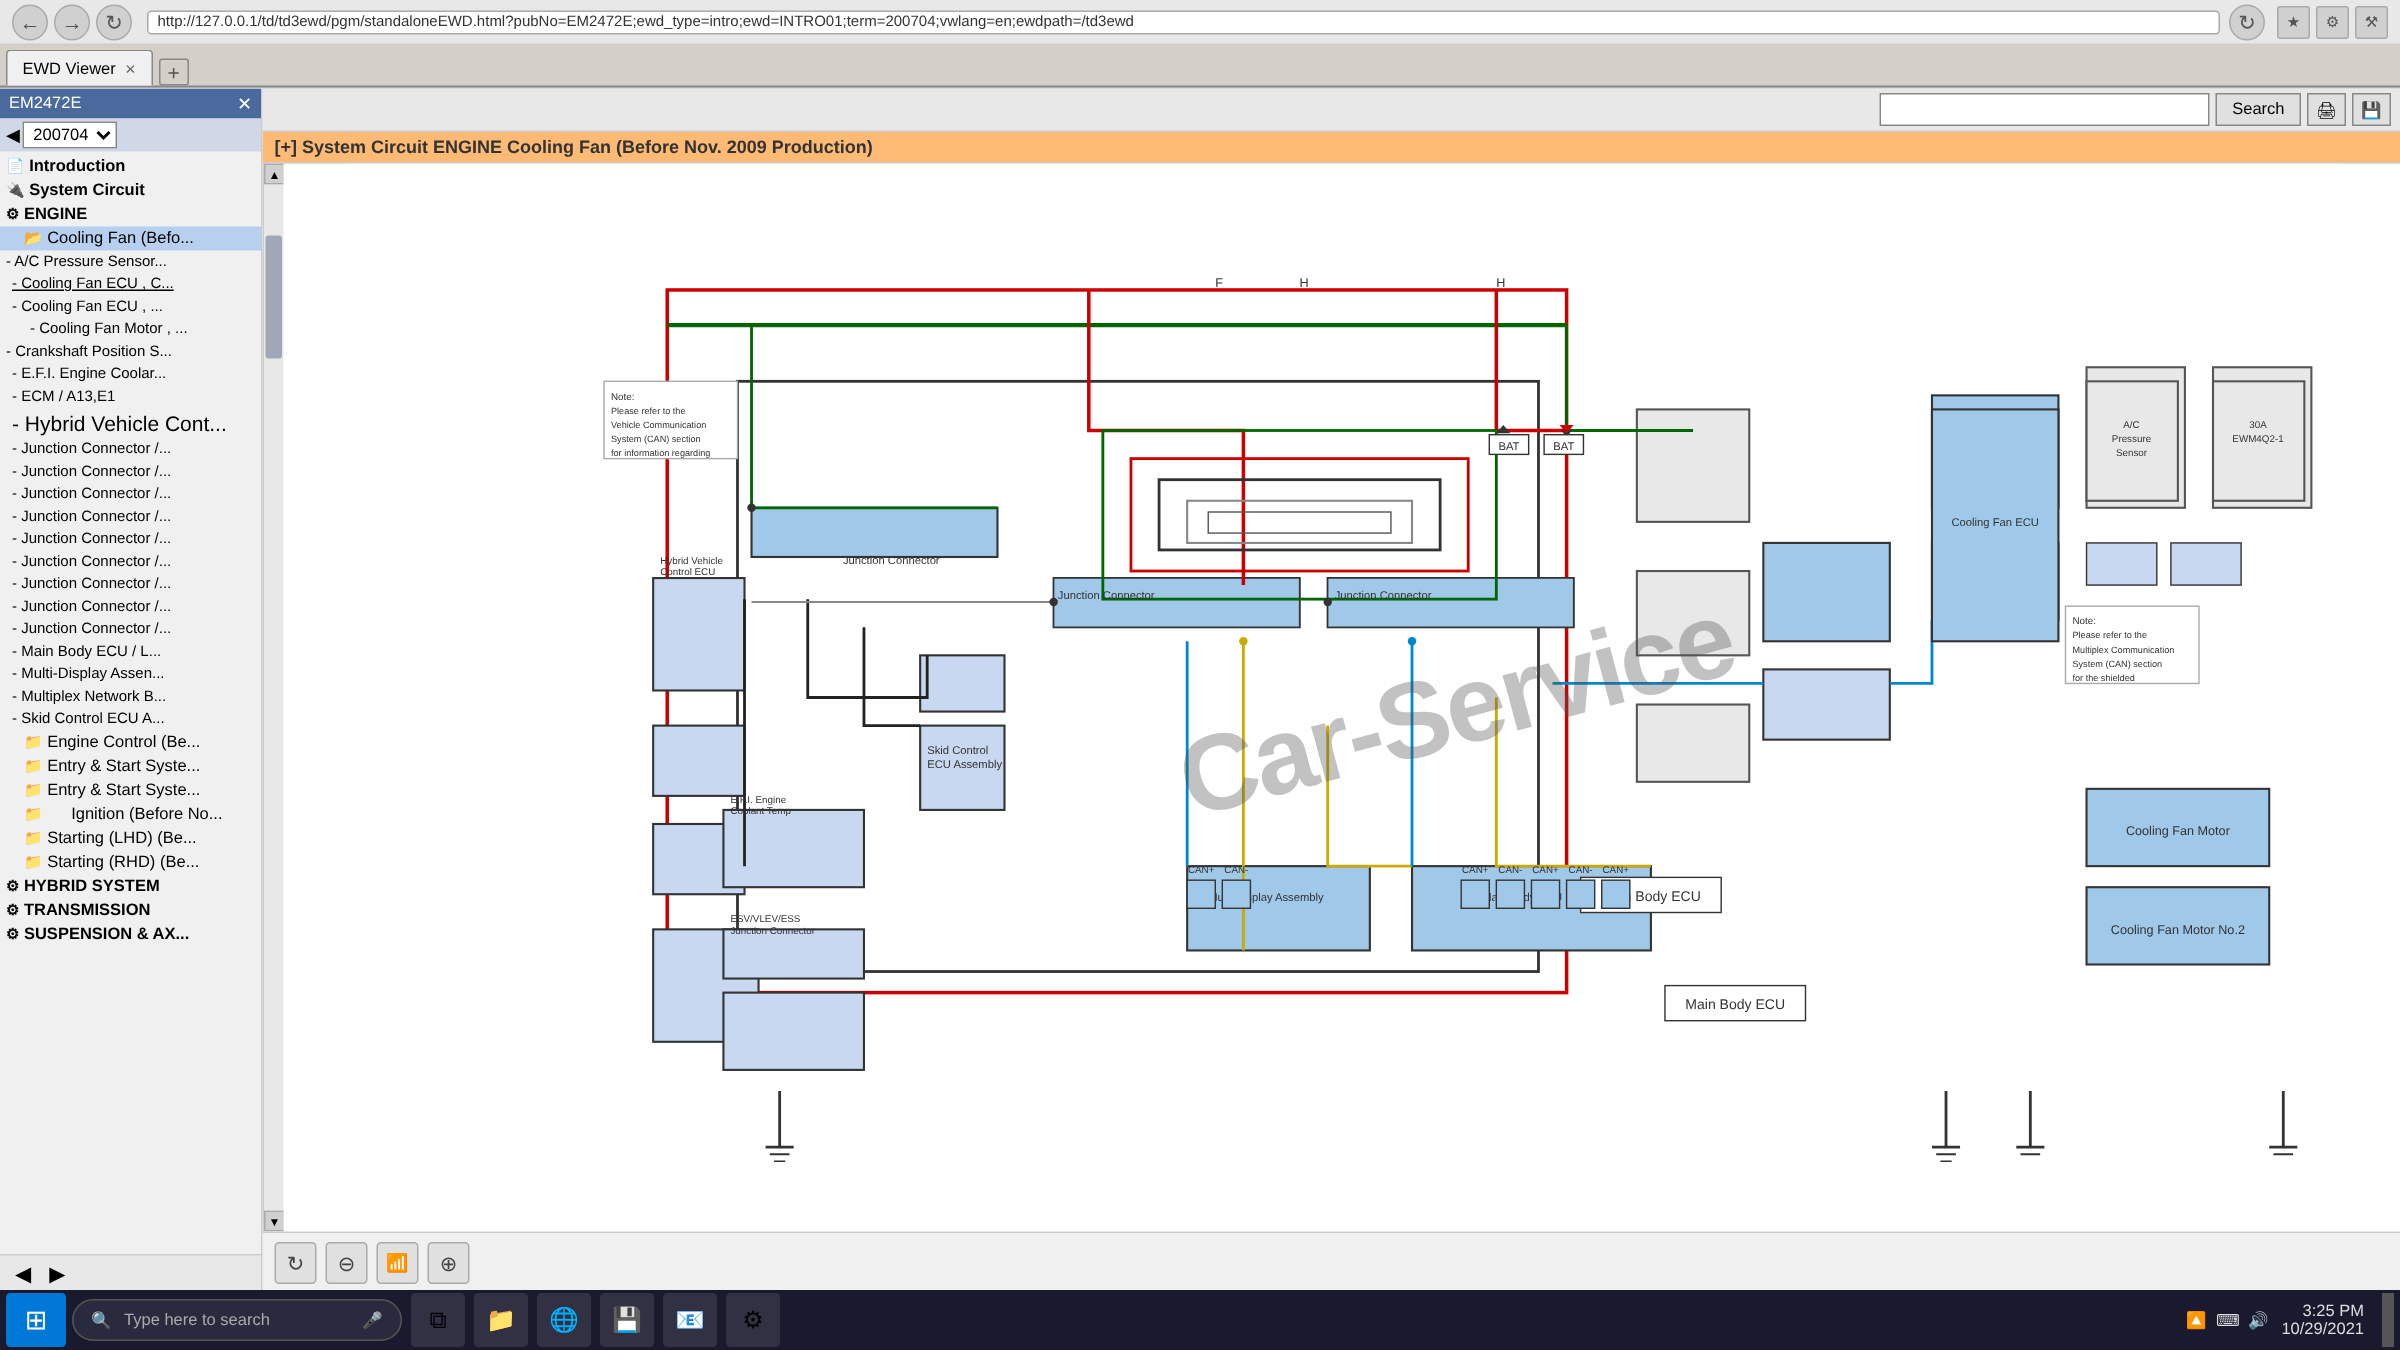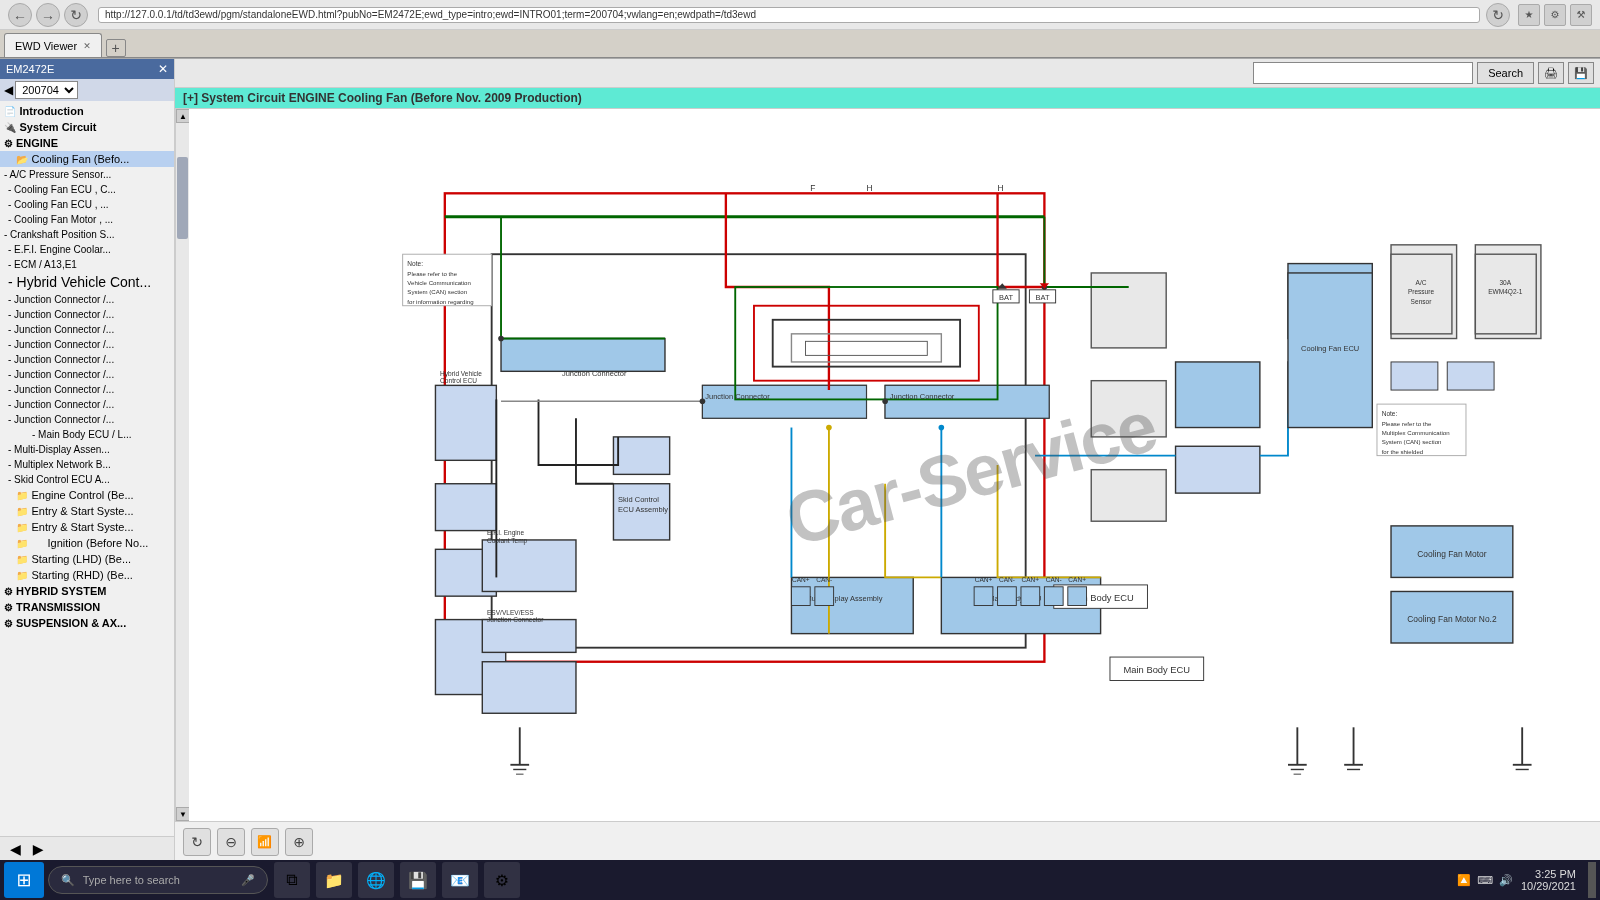--- a/index.html
+++ b/index.html
@@ -35,21 +35,21 @@
     .tree-section { font-weight: bold; }
 
     
     .main-content { flex: 1; display: flex; flex-direction: column; overflow: hidden; }
     .content-toolbar { background: #e8e8e8; border-bottom: 1px solid #ccc; padding: 3px 6px; display: flex; align-items: center; gap: 6px; }
     .search-area { display: flex; align-items: center; gap: 4px; }
     .search-input { height: 22px; width: 220px; border: 1px solid #888; padding: 0 4px; font-size: 11px; }
     .search-btn { height: 22px; padding: 0 10px; background: #e0e0e0; border: 1px solid #888; cursor: pointer; font-size: 11px; }
     .toolbar-icon-btn { width: 26px; height: 22px; background: #e0e0e0; border: 1px solid #888; display: flex; align-items: center; justify-content: center; cursor: pointer; font-size: 11px; }
 
-    .diagram-header { background: #5eead4; border-bottom: 1px solid #ccc; padding: 3px 8px; font-size: 12px; font-weight: bold; color: #333; }
+    .diagram-header { background: #fdba74; border-bottom: 1px solid #ccc; padding: 3px 8px; font-size: 12px; font-weight: bold; color: #333; }
 
     .diagram-area { flex: 1; background: white; overflow: hidden; position: relative; }
     .diagram-canvas { width: 100%; height: 100%; position: relative; overflow: hidden; }
 
     
     .diagram-svg { width: 100%; height: 100%; }
 
     
     .watermark { position: absolute; top: 50%; left: 50%; transform: translate(-30%, -40%) rotate(-15deg); font-size: 72px; font-weight: bold; color: rgba(80,80,80,0.35); font-family: Arial, sans-serif; pointer-events: none; white-space: nowrap; letter-spacing: -2px; }
 
@@ -136,37 +136,37 @@
         <span class="icon">⚙</span>
         <span>ENGINE</span>
       </div>
 
       <div class="tree-item highlighted" style="padding-left:16px;">
         <span class="icon">📂</span>
         <span style="font-size:11px;">Cooling Fan (Befo...</span>
       </div>
 
       <div class="tree-item" style="padding-left:4px;font-size:10px;">- A/C Pressure Sensor...</div>
-      <div class="tree-item" style="padding-left:8px;font-size:10px;">- Cooling Fan ECU , C...</div>
+      <div class="tree-item" style="padding-left:8px;font-size:10px;text-decoration:underline;">- Cooling Fan ECU , C...</div>
       <div class="tree-item" style="padding-left:8px;font-size:10px;">- Cooling Fan ECU , ...</div>
-      <div class="tree-item" style="padding-left:8px;font-size:10px;">- Cooling Fan Motor , ...</div>
+      <div class="tree-item" style="padding-left:20px;font-size:10px;">- Cooling Fan Motor , ...</div>
       <div class="tree-item" style="padding-left:4px;font-size:10px;">- Crankshaft Position S...</div>
       <div class="tree-item" style="padding-left:8px;font-size:10px;">- E.F.I. Engine Coolar...</div>
       <div class="tree-item" style="padding-left:8px;font-size:10px;">- ECM / A13,E1</div>
       <div class="tree-item" style="padding-left:8px;font-size:14px;">- Hybrid Vehicle Cont...</div>
       <div class="tree-item" style="padding-left:8px;font-size:10px;">- Junction Connector /...</div>
       <div class="tree-item" style="padding-left:8px;font-size:10px;">- Junction Connector /...</div>
       <div class="tree-item" style="padding-left:8px;font-size:10px;">- Junction Connector /...</div>
       <div class="tree-item" style="padding-left:8px;font-size:10px;">- Junction Connector /...</div>
       <div class="tree-item" style="padding-left:8px;font-size:10px;">- Junction Connector /...</div>
       <div class="tree-item" style="padding-left:8px;font-size:10px;">- Junction Connector /...</div>
       <div class="tree-item" style="padding-left:8px;font-size:10px;">- Junction Connector /...</div>
       <div class="tree-item" style="padding-left:8px;font-size:10px;">- Junction Connector /...</div>
       <div class="tree-item" style="padding-left:8px;font-size:10px;">- Junction Connector /...</div>
-      <div class="tree-item" style="padding-left:8px;font-size:10px;margin-left:24px;">- Main Body ECU / L...</div>
+      <div class="tree-item" style="padding-left:8px;font-size:10px;">- Main Body ECU / L...</div>
       <div class="tree-item" style="padding-left:8px;font-size:10px;">- Multi-Display Assen...</div>
       <div class="tree-item" style="padding-left:8px;font-size:10px;">- Multiplex Network B...</div>
       <div class="tree-item" style="padding-left:8px;font-size:10px;">- Skid Control ECU A...</div>
 
       <div class="tree-item" style="padding-left:16px;">
         <span class="icon">📁</span>
         <span style="font-size:11px;">Engine Control (Be...</span>
       </div>
       <div class="tree-item" style="padding-left:16px;">
         <span class="icon">📁</span>

